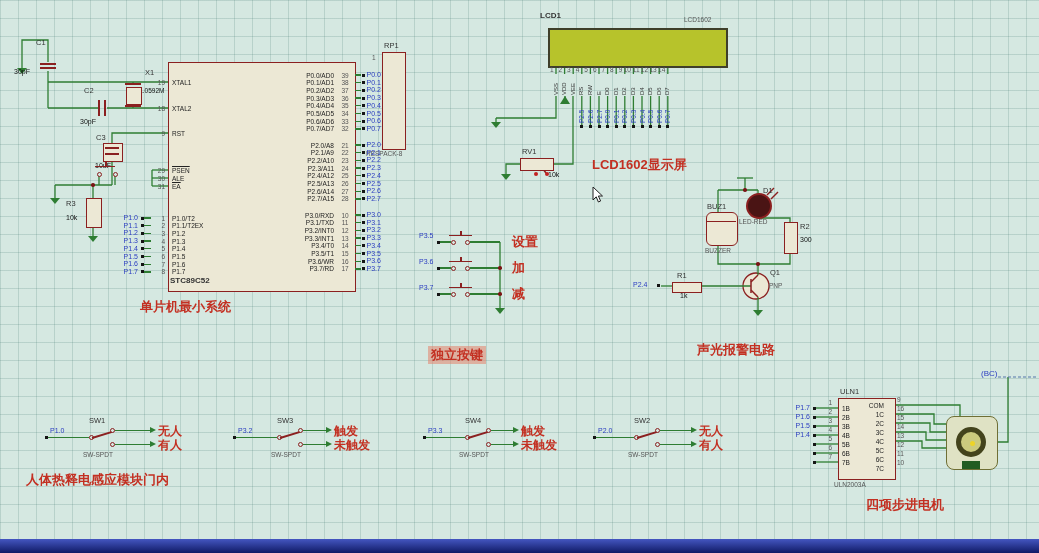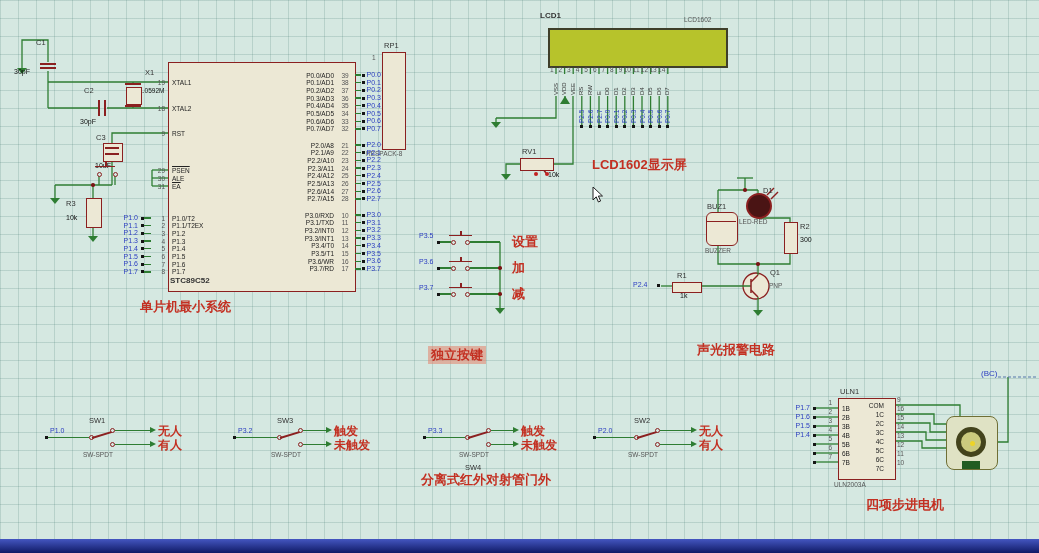--- a/index.html
+++ b/index.html
@@ -509,20 +509,21 @@
     <div class="contact" style="left: 110px; top: 428px;"></div>
     <div class="contact" style="left: 110px; top: 442px;"></div>
     <div class="hwire" style="left: 115px; top: 429.8px; width: 35px;"></div>
     <div class="hwire" style="left: 115px; top: 443.8px; width: 35px;"></div>
     <div class="arrow-r" style="left: 150px; top: 427px;"></div>
     <div class="arrow-r" style="left: 150px; top: 441px;"></div>
     <div class="ref" style="left: 89px; top: 416px;">SW1</div>
     <div class="part" style="left: 83px; top: 451px;">SW-SPDT</div>
     <div class="state-red" style="left: 158px; top: 423px;">无人</div>
     <div class="state-red" style="left: 158px; top: 437px;">有人</div>
+    <div class="cap-red" style="left: 26px; top: 471px;">人体热释电感应模块门内</div>
     <div class="netlbl" style="left: 238px; top: 427px;">P3.2</div>
     <div class="dot" style="left: 233px; top: 436px;"></div>
     <div class="hwire" style="left: 236px; top: 436.8px; width: 41px;"></div>
     <div class="contact" style="left: 277px; top: 435px;"></div>
     <div class="lever" style="left: 280px; top: 436.7px; width: 21px; transform: rotate(-17deg);"></div>
     <div class="contact" style="left: 298px; top: 428px;"></div>
     <div class="contact" style="left: 298px; top: 442px;"></div>
     <div class="hwire" style="left: 303px; top: 429.8px; width: 23px;"></div>
     <div class="hwire" style="left: 303px; top: 443.8px; width: 23px;"></div>
     <div class="arrow-r" style="left: 326px; top: 427px;"></div>
@@ -535,25 +536,24 @@
     <div class="dot" style="left: 423px; top: 436px;"></div>
     <div class="hwire" style="left: 426px; top: 436.8px; width: 39px;"></div>
     <div class="contact" style="left: 465px; top: 435px;"></div>
     <div class="lever" style="left: 468px; top: 436.7px; width: 21px; transform: rotate(-17deg);"></div>
     <div class="contact" style="left: 486px; top: 428px;"></div>
     <div class="contact" style="left: 486px; top: 442px;"></div>
     <div class="hwire" style="left: 491px; top: 429.8px; width: 22px;"></div>
     <div class="hwire" style="left: 491px; top: 443.8px; width: 22px;"></div>
     <div class="arrow-r" style="left: 513px; top: 427px;"></div>
     <div class="arrow-r" style="left: 513px; top: 441px;"></div>
-    <div class="ref" style="left: 465px; top: 416px; margin-top: 47px;">SW4</div>
+    <div class="ref" style="left: 465px; top: 416px;">SW4</div>
     <div class="part" style="left: 459px; top: 451px;">SW-SPDT</div>
     <div class="state-red" style="left: 521px; top: 423px;">触发</div>
     <div class="state-red" style="left: 521px; top: 437px;">未触发</div>
-    <div class="cap-red" style="left: 421px; top: 471px;">分离式红外对射管门外</div>
     <div class="netlbl" style="left: 598px; top: 427px;">P2.0</div>
     <div class="dot" style="left: 593px; top: 436px;"></div>
     <div class="hwire" style="left: 596px; top: 436.8px; width: 38px;"></div>
     <div class="contact" style="left: 634px; top: 435px;"></div>
     <div class="lever" style="left: 637px; top: 436.7px; width: 21px; transform: rotate(-17deg);"></div>
     <div class="contact" style="left: 655px; top: 428px;"></div>
     <div class="contact" style="left: 655px; top: 442px;"></div>
     <div class="hwire" style="left: 660px; top: 429.8px; width: 31px;"></div>
     <div class="hwire" style="left: 660px; top: 443.8px; width: 31px;"></div>
     <div class="arrow-r" style="left: 691px; top: 427px;"></div>

